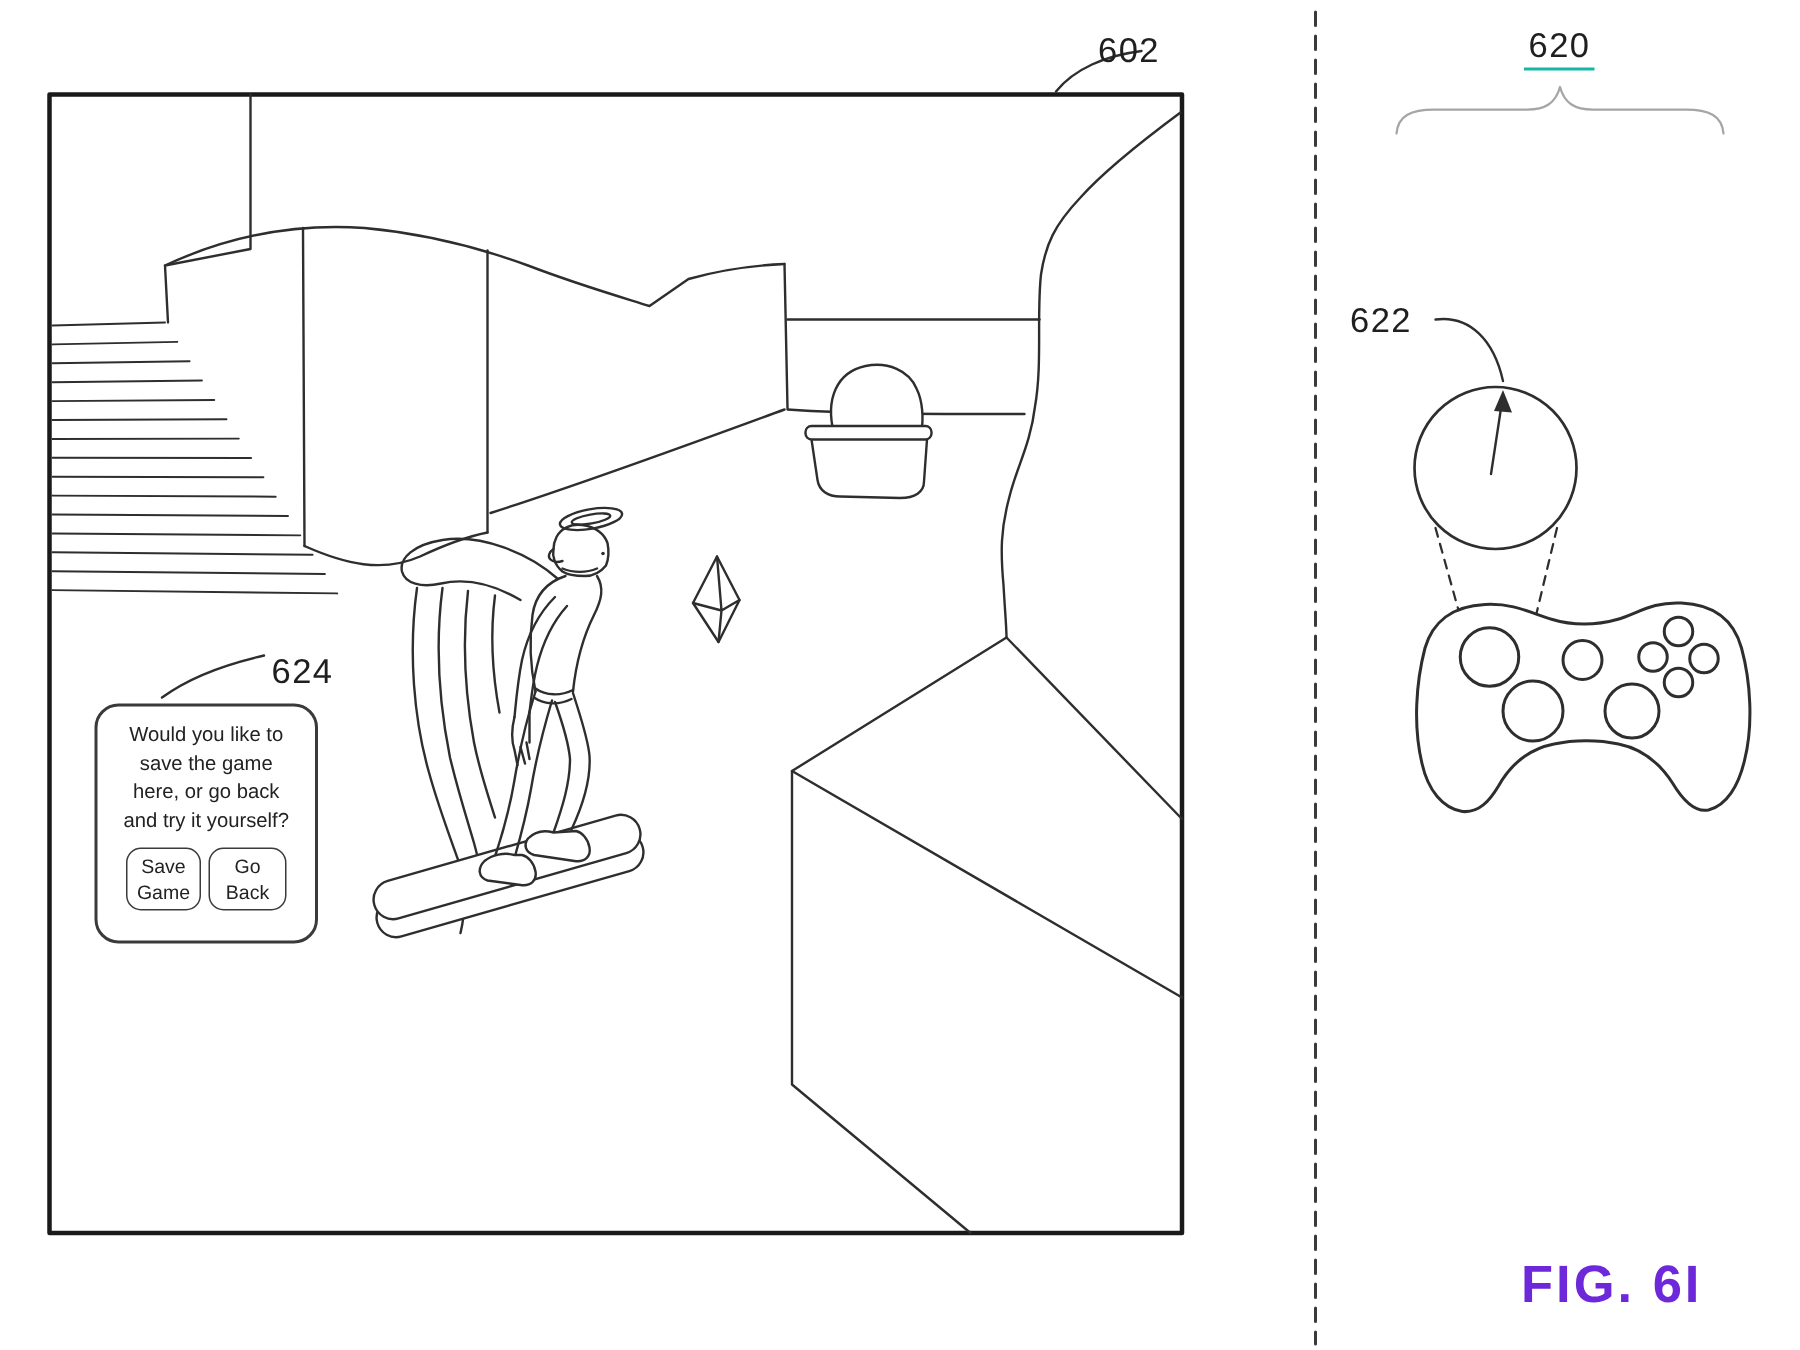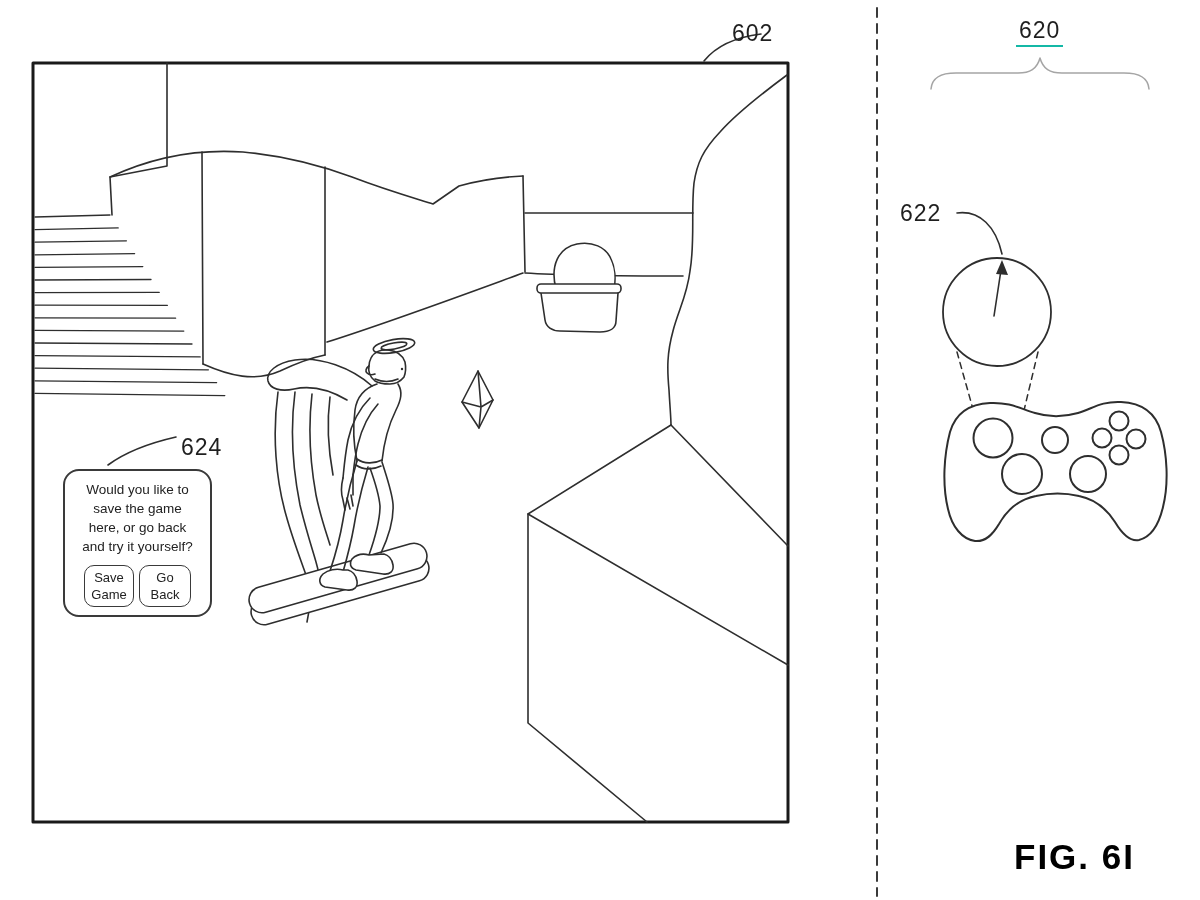--- a/index.html
+++ b/index.html
@@ -7,26 +7,26 @@
     position:relative;width:1200px;height:900px;background:#ffffff;overflow:hidden;
     font-family:"Liberation Sans", sans-serif;color:#1e1e1e;
   }
   .stage svg{position:absolute;left:0;top:0;}
   .callout-label{
     position:absolute;font-size:23px;letter-spacing:1px;color:#1f1f1f;line-height:1;
   }
   .underlined{border-bottom:2px solid #14b8a6;padding:0 3px 3px 3px;}
   .fig-label{
     position:absolute;left:1014px;top:837px;font-size:35px;font-weight:bold;
-    letter-spacing:2px;color:#000000;
+    letter-spacing:2px;color:#6d28d9;
   }
   .dialog{
     position:absolute;left:63px;top:469px;width:149px;
     border:2px solid #3a3a3a;border-radius:16px;background:#fff;
-    padding:9px 4px 8px 4px;box-sizing:border-box;
+    padding:9px 4px 20px 4px;box-sizing:border-box;
   }
   .dialog-message{
     font-size:13.5px;line-height:19px;text-align:center;color:#222;
   }
   .dialog-buttons{
     display:flex;justify-content:center;gap:5px;margin-top:9px;
   }
   .dialog-btn{
     border:1.7px solid #3a3a3a;border-radius:10px;background:#fff;
     font-family:"Liberation Sans", sans-serif;font-size:13px;line-height:17px;

